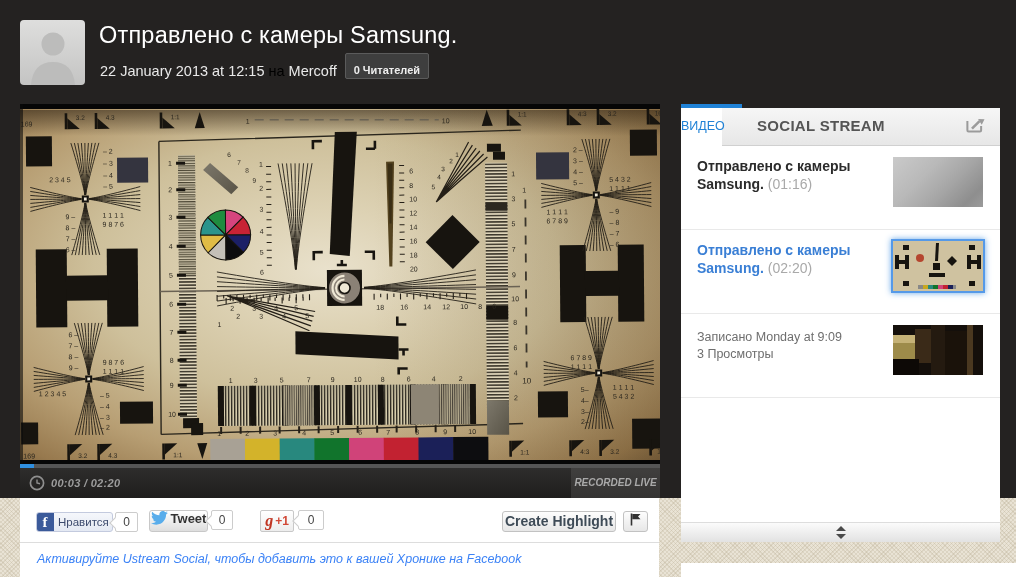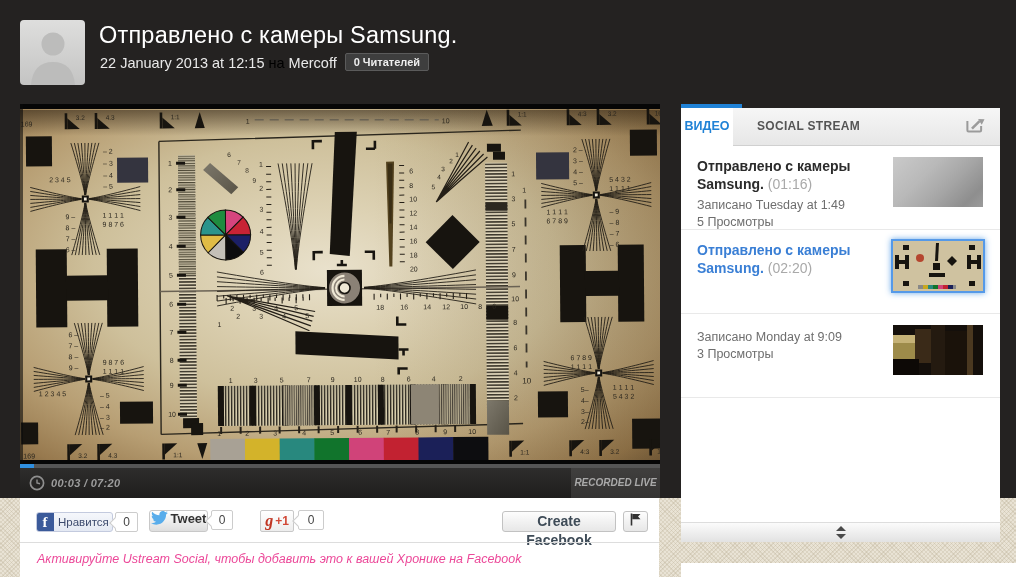--- a/index.html
+++ b/index.html
@@ -8,21 +8,21 @@
  repeating-linear-gradient(45deg,rgba(178,166,138,.25) 0 1px,transparent 1px 3px),
  repeating-linear-gradient(-45deg,rgba(178,166,138,.25) 0 1px,transparent 1px 3px),
  #e9e3d5;}
 .stage{position:absolute;left:0;top:0;width:1016px;height:498px;background:#242221;}
 .avatar{position:absolute;left:20px;top:20px;width:65px;height:65px;border-radius:4px;
 background:linear-gradient(180deg,#dededd,#c4c4c3);overflow:hidden}
 .title{position:absolute;left:99px;top:22px;font-size:23.5px;color:#fff;letter-spacing:.2px}
 .sub{position:absolute;left:100px;top:55px;font-size:14.5px;color:#e9e9e9;}
 .sub .na{color:#000000}
 .badge{display:inline-block;margin-left:8px;background:#3e3e3e;border:1px solid #5b5b5b;border-radius:2px;
-font-size:11px;font-weight:bold;color:#efefef;padding:2px 8px 2px;position:relative;top:-2px}
+font-size:11px;font-weight:bold;color:#efefef;padding:10px 8px 2px;position:relative;top:-2px}
 .player{position:absolute;left:20px;top:104px;width:512px;}
 .player>svg{display:block}
 .prog{position:relative;width:640px;height:4px;background:#555}
 .prog i{position:absolute;left:0;top:0;width:14px;height:4px;background:#2f8fe0}
 .ctrl{position:relative;width:640px;height:30px;background:linear-gradient(180deg,#2e2d2c,#1f1e1d);}
 .time{position:absolute;left:31px;top:9px;font-size:11px;font-style:italic;font-weight:bold;color:#9c9c9c;letter-spacing:.3px}
 .clock{position:absolute;left:9px;top:7px;width:16px;height:16px}
 .reclive{position:absolute;right:0;top:0;width:89px;height:30px;background:linear-gradient(180deg,#403f3e,#343332);
 font-size:10px;font-style:italic;font-weight:bold;color:#a9a9a9;text-align:center;line-height:30px;white-space:nowrap}
 .whitebox{position:absolute;left:20px;top:498px;width:639px;height:79px;background:#fff;}
@@ -42,28 +42,28 @@
 .twtxt{font-size:13px;font-weight:bold;color:#333;margin-left:3px}
 .gbtn{position:absolute;left:240px;top:12px;width:34px;height:22px;background:linear-gradient(180deg,#fff,#ededed);
 border:1px solid #c8c8c8;border-radius:2px;display:flex;align-items:center;justify-content:center}
 .gbtn b{color:#d14836;font-size:12px;margin-left:2px}
 .gbtn .g{color:#c03523;font-size:16px;font-family:"Liberation Serif",serif;font-style:italic;font-weight:bold}
 .chbtn{position:absolute;left:482px;top:13px;width:114px;height:21px;background:linear-gradient(180deg,#fdfdfd,#e7e7e7);
 border:1px solid #c2c2c2;border-radius:3px;font-size:14px;font-weight:bold;color:#3e4b57;text-align:center;line-height:19px}
 .flagbtn{position:absolute;left:603px;top:13px;width:25px;height:21px;background:linear-gradient(180deg,#fdfdfd,#e7e7e7);
 border:1px solid #c2c2c2;border-radius:3px;text-align:center}
 .sep{position:absolute;left:0px;top:44px;width:639px;height:1px;background:#ddd}
-.uslink{position:absolute;left:17px;top:54px;font-size:12.5px;font-style:italic;color:#ec4899}
+.uslink{position:absolute;left:17px;top:54px;font-size:12.5px;font-style:italic;color:#3b82f6}
 .sidebar{position:absolute;left:681px;top:104px;width:319px;}
 .tabblue{position:absolute;left:0;top:0;width:61px;height:4px;background:#2082d6}
 .tabs{position:absolute;left:0;top:4px;width:319px;height:38px;background:linear-gradient(180deg,#f6f6f6,#e7e7e7);
 border-bottom:1px solid #d0d0d0}
-.tabact{position:absolute;left:0;top:4px;width:52px;height:42px;background:#fff;
-font-size:12.5px;font-weight:bold;color:#2082d6;text-align:center;line-height:36px}
-.tabin{position:absolute;left:76px;top:4px;height:38px;font-size:12px;font-weight:bold;color:#555;line-height:36px;letter-spacing:.3px}
+.tabact{position:absolute;left:0;top:4px;width:41px;height:42px;background:#fff;
+font-size:12.5px;font-weight:normal;color:#2082d6;text-align:center;line-height:36px}
+.tabin{position:absolute;left:76px;top:4px;height:38px;font-size:15px;font-weight:bold;color:#555;line-height:36px;letter-spacing:.3px}
 .share{position:absolute;left:285px;top:14px;width:22px;height:15px}
 .vlist{position:absolute;left:0;top:42px;width:319px;height:376px;background:#fff}
 .vitem{position:relative;height:84px;border-bottom:1px solid #e9e9e9;padding:11px 0 0 16px}
 .vtitle{font-size:14px;font-weight:bold;color:#2b2b2b;line-height:18px;width:180px}
 .vtitle .dur{color:#a9a9a9;font-weight:normal}
 .vmeta{font-size:12.5px;color:#6e6e6e;line-height:17px;margin-top:4px}
 .thumb{position:absolute;left:212px;top:11px;width:90px;height:50px}
 .sel .vtitle{color:#3a7fd5}
 .selthumb{outline:2px solid #5599e8;box-shadow:0 0 6px 2px rgba(90,160,230,.9)}
 .scrollstrip{position:absolute;left:0;top:418px;width:319px;height:20px;
@@ -418,21 +418,21 @@
       <rect x="0" y="0" width="3" height="360" fill="#0a0a0a" opacity="0.6"></rect>
     </svg>
 <div class="prog">
       <i></i>
     </div>
 <div class="ctrl">
 <svg class="clock" viewBox="0 0 16 16">
         <circle cx="8" cy="8" r="6.6" fill="none" stroke="#8f8f8f" stroke-width="1.7"></circle>
         <path d="M8,4.5 L8,8 L11,8.7" stroke="#8f8f8f" stroke-width="1.4" fill="none"></path>
       </svg>
-<span class="time">00:03 / 07:20</span>
+<span class="time">00:03 / 02:20</span>
 <span class="reclive">RECORDED LIVE</span>
 </div>
 </div>
 
 <div class="whitebox">
 <div class="btnrow">
 <span class="fbwrap">
  <span class="fbbtn">
           <span class="fbicon">
             <span>f</span>
@@ -446,21 +446,21 @@
           <path d="M24,2.4c-0.9,0.4-1.8,0.7-2.8,0.8c1-0.6,1.8-1.6,2.2-2.7c-1,0.6-2,1-3.1,1.2C19.4,0.7,18.1,0,16.7,0c-2.7,0-4.9,2.2-4.9,4.9c0,0.4,0,0.8,0.1,1.1C7.7,5.8,4.1,3.8,1.7,0.9C1.2,1.6,1,2.5,1,3.4c0,1.7,0.9,3.2,2.2,4.1C2.4,7.5,1.6,7.3,0.9,6.9v0.1c0,2.4,1.7,4.4,3.9,4.8c-0.4,0.1-0.8,0.2-1.3,0.2c-0.3,0-0.6,0-0.9-0.1c0.6,2,2.4,3.4,4.6,3.4c-1.7,1.3-3.8,2.1-6.1,2.1c-0.4,0-0.8,0-1.2-0.1c2.2,1.4,4.8,2.2,7.5,2.2c9.1,0,14-7.5,14-14c0-0.2,0-0.4,0-0.6C22.5,4.3,23.3,3.4,24,2.4z" fill="#59adeb"></path>
         </svg>
         <span class="twtxt">Tweet</span>
       </span>
 <span class="cnt" style="left:191px;width:22px;top:12px">0</span>
 <span class="gbtn">
         <span class="g">g</span>
         <b>+1</b>
       </span>
 <span class="cnt" style="left:278px;width:26px;top:12px">0</span>
-<span class="chbtn">Create Facebook</span>
+<span class="chbtn">Create Highlight</span>
 <span class="flagbtn"><svg width="12" height="13" viewBox="0 0 12 13">
           <path d="M1.5,0.5 L1.5,12.5" stroke="#333" stroke-width="1.6"></path>
           <path d="M2.3,1 L10.5,1 L8,3.6 L10.5,6.2 L2.3,6.2 Z" fill="#333"></path>
         </svg></span>
 </div>
 <div class="sep"></div>
 <div class="uslink">Активируйте Ustream Social, чтобы добавить это к вашей Хронике на Facebook</div>
 </div>
 
 <div class="sidebar">
@@ -469,21 +469,20 @@
 <div class="tabin">SOCIAL STREAM</div>
 <svg class="share" viewBox="0 0 24 16">
       <path d="M1.5,3 L1.5,13.2 Q1.5,14.5 2.8,14.5 L15.2,14.5 Q16.5,14.5 16.5,13.2 L16.5,8.5" fill="none" stroke="#9b9b9b" stroke-width="2.2"></path>
       <path d="M6.5,11.5 L14.8,3.2" stroke="#9b9b9b" stroke-width="2.8" fill="none"></path>
       <polygon points="13.2,0.8 20.2,1.2 17.2,7.2" fill="#9b9b9b"></polygon>
     </svg>
 <div class="tabact">ВИДЕО</div>
 <div class="vlist">
 <div class="vitem">
  <div class="vtitle">Отправлено с камеры Samsung. <span class="dur">(01:16)</span></div>
- <div class="vmeta">Записано Tuesday at 1:49<br>5 Просмотры</div>
  <div class="thumb" style="background:linear-gradient(135deg,#cacaca 0%,#b9b9b9 35%,#a6a6a6 60%,#8e8e8e 85%,#9b9b9b 100%)"></div>
 </div>
 <div class="vitem sel">
  <div class="vtitle">Отправлено с камеры Samsung. <span class="dur">(02:20)</span></div>
  <div class="thumb selthumb">
  <svg width="90" height="50" viewBox="0 0 90 50">
             <rect width="90" height="50" fill="#cfc2a0"></rect>
  <rect x="2" y="14" width="4" height="14" fill="#17140f"></rect>
             <rect x="12" y="14" width="4" height="14" fill="#17140f"></rect>
             <rect x="5" y="19" width="8" height="4" fill="#17140f"></rect>

